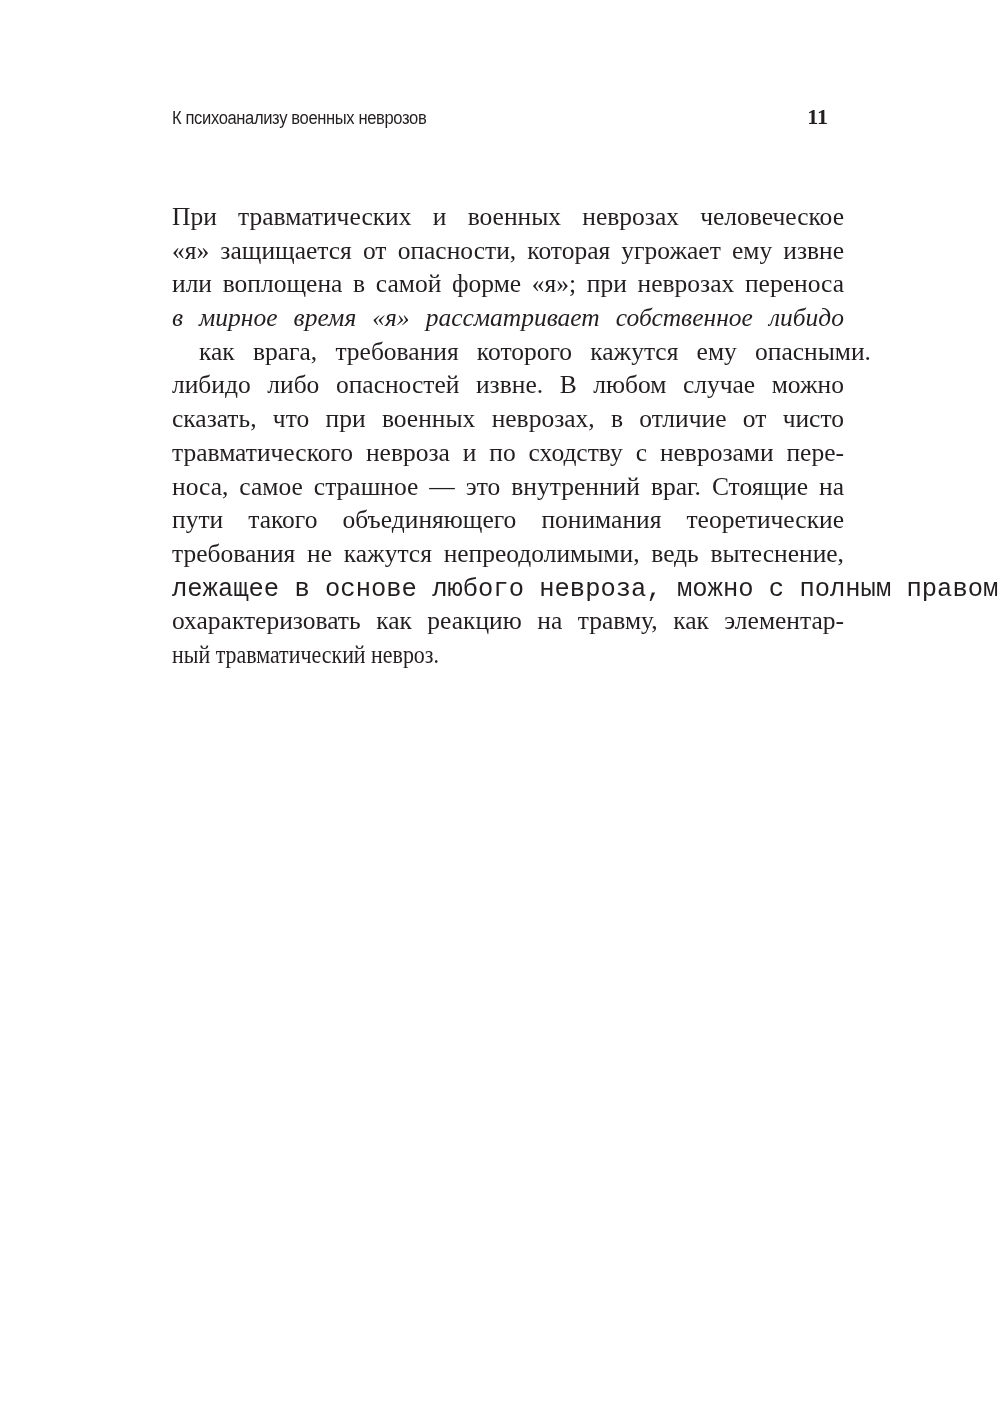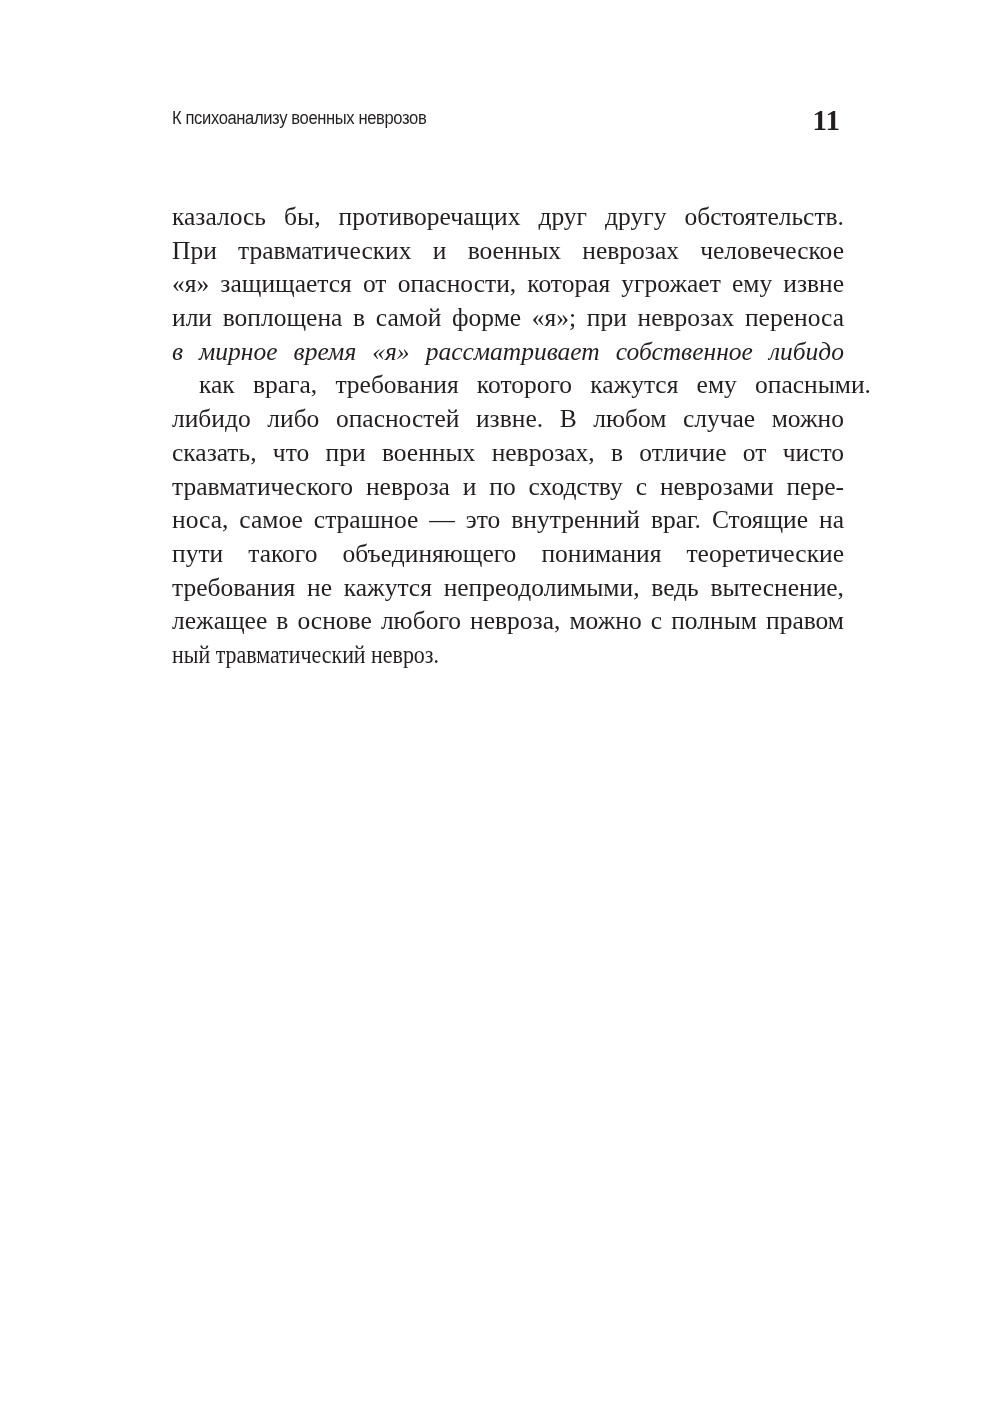--- a/index.html
+++ b/index.html
@@ -27,24 +27,24 @@
       top: 2px;
       font-family: "Liberation Sans", "DejaVu Sans", sans-serif;
       font-size: 18px;
       letter-spacing: -0.4px;
       transform: scaleX(0.92);
       transform-origin: left center;
       white-space: nowrap;
     }
     .page-number {
       position: absolute;
-      right: 4px;
+      right: 16px;
       top: -2px;
       font-family: "Liberation Serif", "DejaVu Serif", serif;
-      font-size: 29px;
+      font-size: 22px;
       font-weight: bold;
       white-space: nowrap;
     }
     .body-text {
       position: absolute;
       left: 172px;
       top: 200px;
       width: 672px;
       font-family: "Liberation Serif", "DejaVu Serif", serif;
       font-size: 25.5px;
@@ -64,27 +64,27 @@
   </style>
 </head>
 <body>
 
 <div class="running-head">
   <span class="running-title">К психоанализу военных неврозов</span>
   <span class="page-number">11</span>
 </div>
 
 <div class="body-text">
-  <span class="line"><span style="white-space: nowrap; display: inline-block; width: 672px; text-align: justify; text-align-last: justify;">казалось бы, противоречащих друг другу обстоятельств.</span></span>
   <span class="line"><span style="white-space: nowrap; display: inline-block; width: 672px; text-align: justify; text-align-last: justify;">При травматических и военных неврозах человеческое</span></span>
   <span class="line"><span style="white-space: nowrap; display: inline-block; width: 672px; text-align: justify; text-align-last: justify;">«я» защищается от опасности, которая угрожает ему извне</span></span>
   <span class="line"><span style="white-space: nowrap; display: inline-block; width: 672px; text-align: justify; text-align-last: justify;">или воплощена в самой форме «я»; при неврозах переноса</span></span>
   <span class="line"><span style="white-space: nowrap; display: inline-block; width: 672px; text-align: justify; text-align-last: justify; font-style: italic;">в мирное время «я» рассматривает собственное либидо</span></span>
   <span class="line"><span style="white-space: nowrap; display: inline-block; width: 672px; text-align: justify; text-align-last: justify; margin-left: 27px;">как врага, требования которого кажутся ему опасными.</span></span>
   <span class="line"><span style="white-space: nowrap; display: inline-block; width: 672px; text-align: justify; text-align-last: justify;">либидо либо опасностей извне. В любом случае можно</span></span>
   <span class="line"><span style="white-space: nowrap; display: inline-block; width: 672px; text-align: justify; text-align-last: justify;">сказать, что при военных неврозах, в отличие от чисто</span></span>
   <span class="line"><span style="white-space: nowrap; display: inline-block; width: 672px; text-align: justify; text-align-last: justify;">травматического невроза и по сходству с неврозами пере-</span></span>
   <span class="line"><span style="white-space: nowrap; display: inline-block; width: 672px; text-align: justify; text-align-last: justify;">носа, самое страшное — это внутренний враг. Стоящие на</span></span>
   <span class="line"><span style="white-space: nowrap; display: inline-block; width: 672px; text-align: justify; text-align-last: justify;">пути такого объединяющего понимания теоретические</span></span>
   <span class="line"><span style="white-space: nowrap; display: inline-block; width: 672px; text-align: justify; text-align-last: justify;">требования не кажутся непреодолимыми, ведь вытеснение,</span></span>
-  <span class="line"><span style="white-space: nowrap; display: inline-block; width: 672px; text-align: justify; text-align-last: justify;">лежащее в основе любого невроза, можно с полным правом</span></span>
+  <span class="line"><span style="white-space: nowrap; display: inline-block; width: 672px; text-align: justify; text-align-last: justify; font-family: Liberation Mono, monospace;">лежащее в основе любого невроза, можно с полным правом</span></span>
+  <span class="line"><span style="white-space: nowrap; display: inline-block; width: 672px; text-align: justify; text-align-last: justify;">охарактеризовать как реакцию на травму, как элементар-</span></span>
   <span class="line last"><span style="white-space: nowrap; display: inline-block; transform: scaleX(0.86); transform-origin: left center;">ный травматический невроз.</span></span>
 </div>
 
 </body></html>

